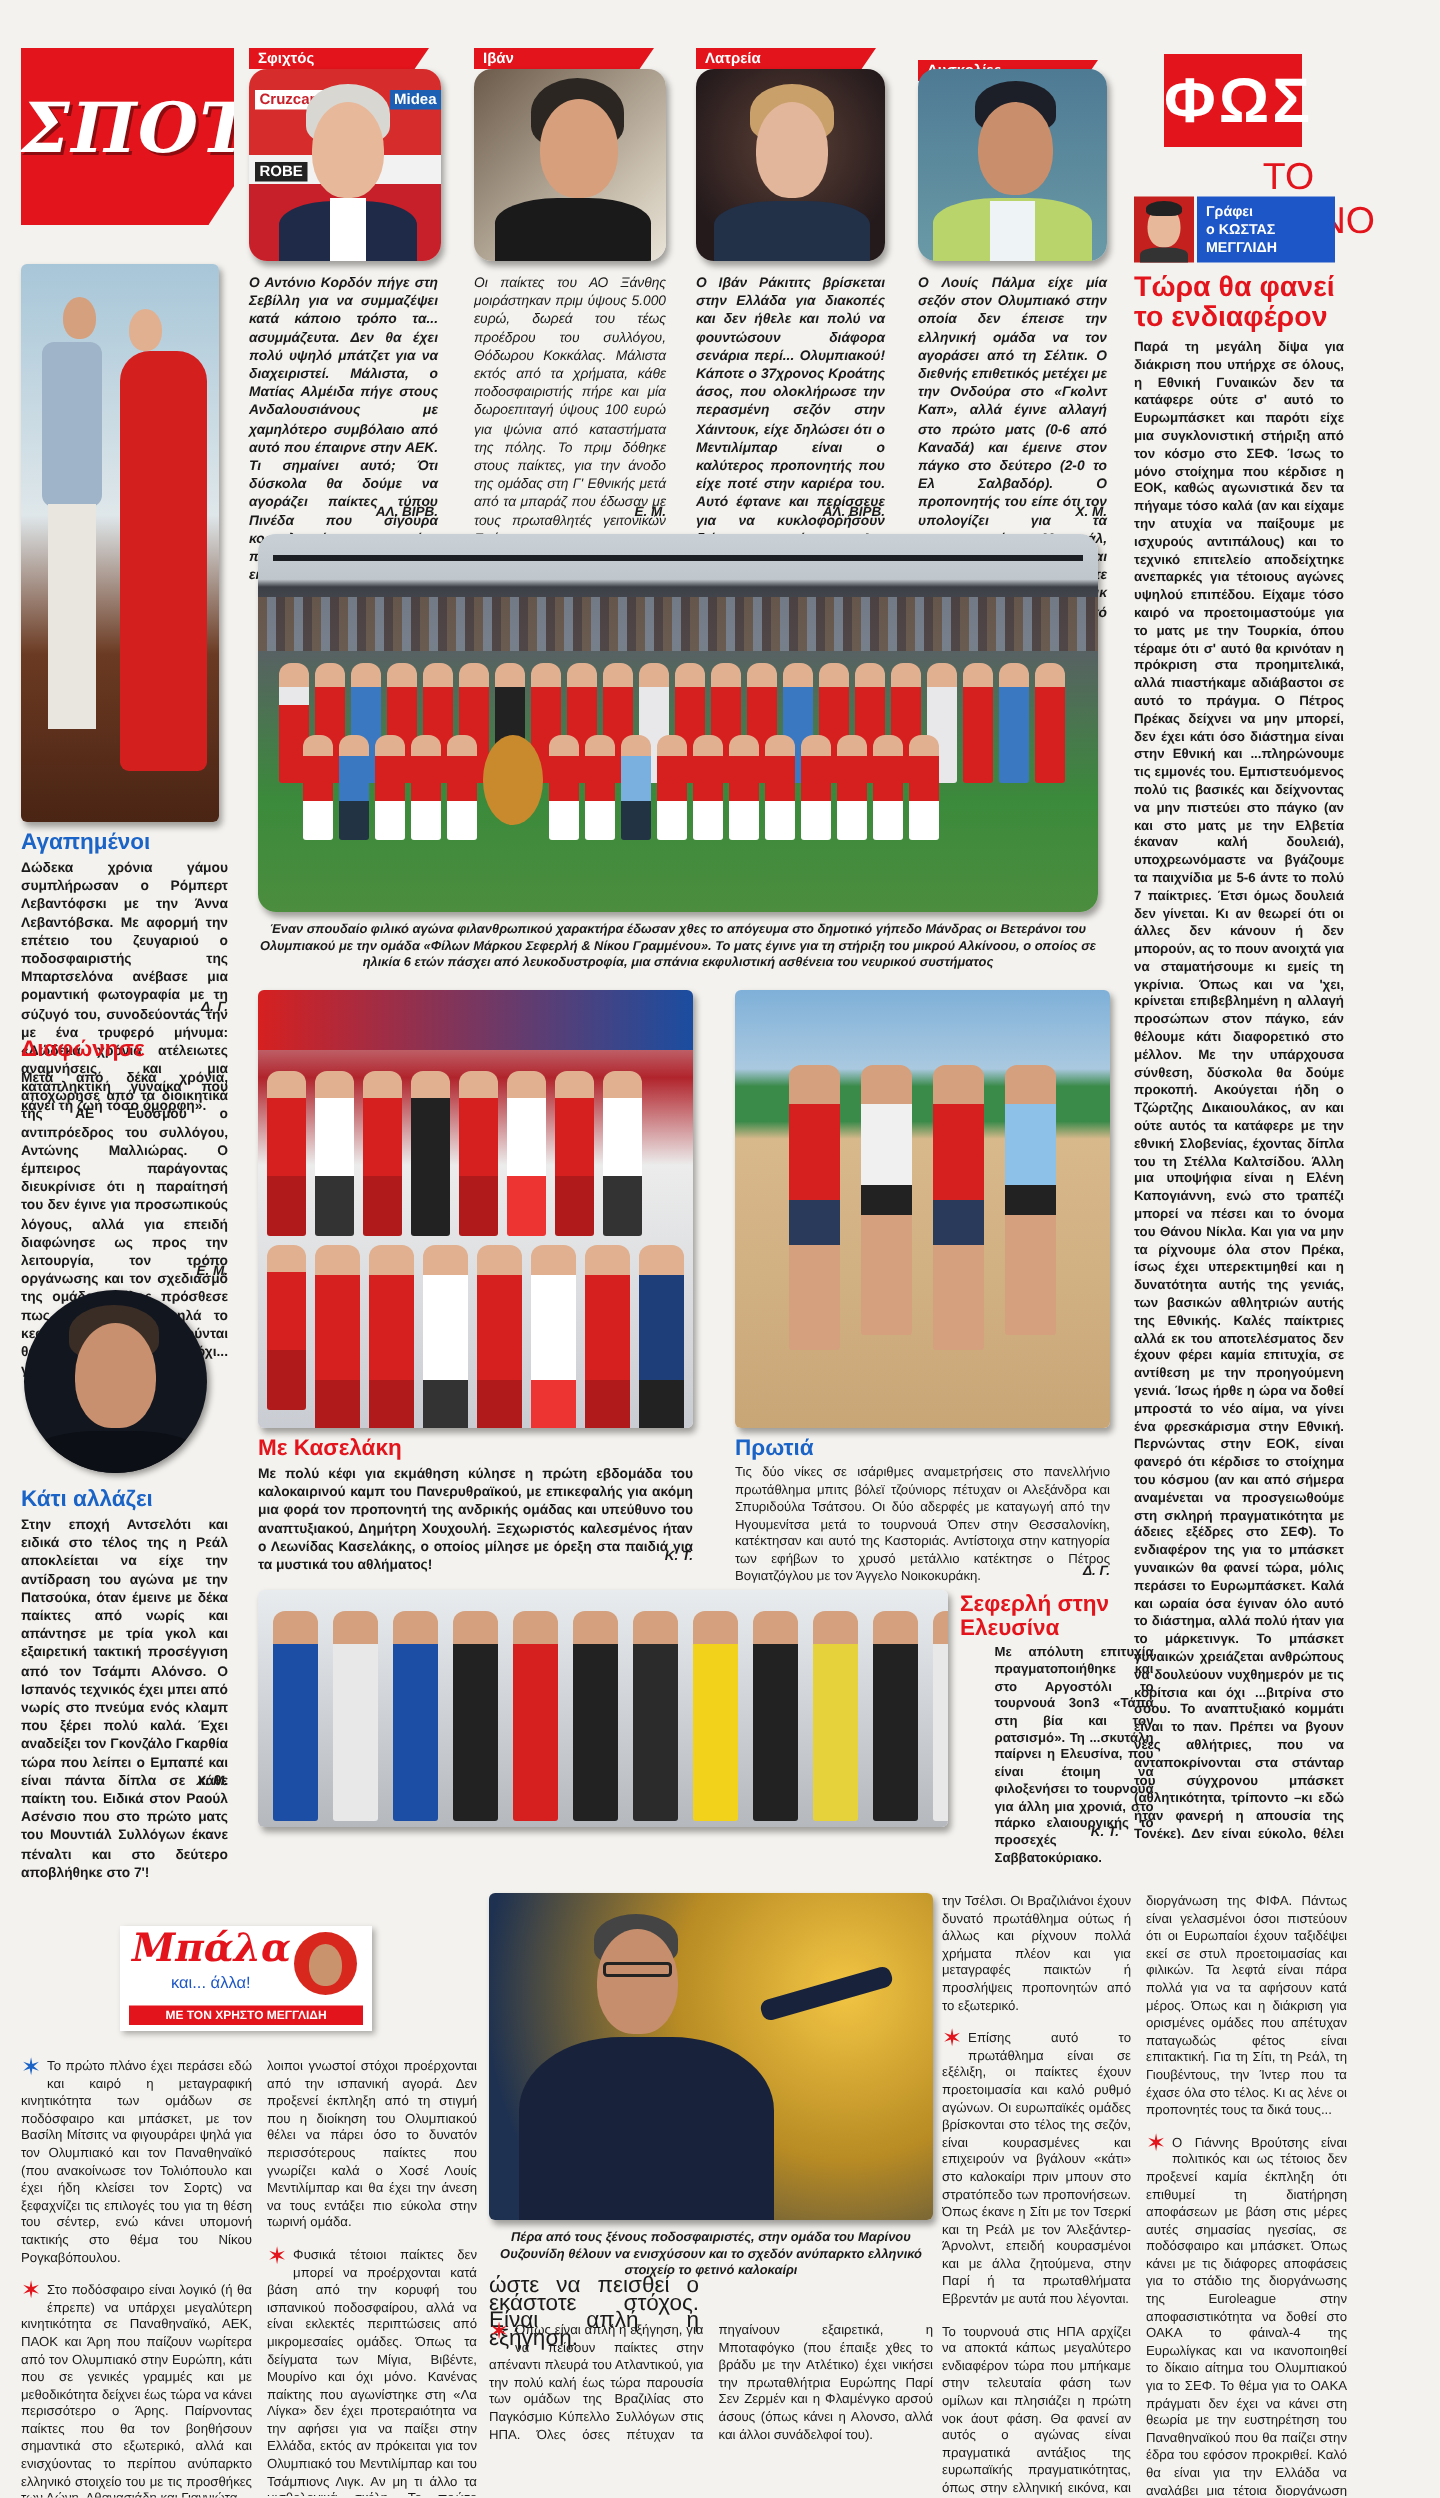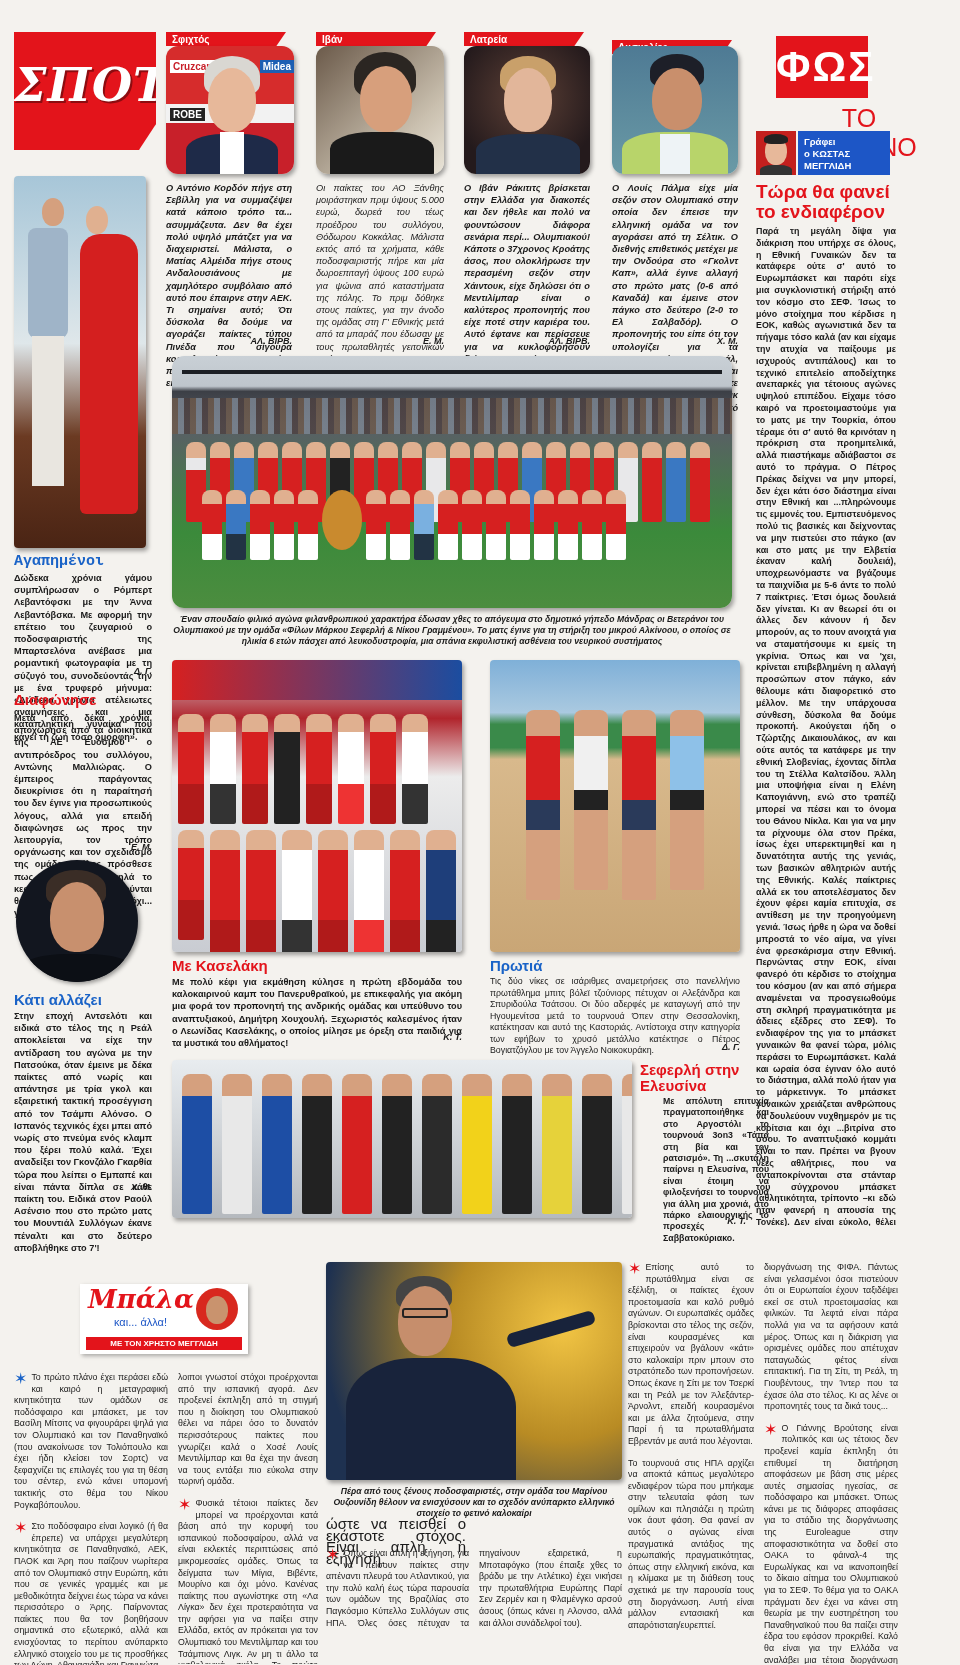--- a/index.html
+++ b/index.html
@@ -87,21 +87,21 @@
 <div class="abs" style="left:756px;top:182px;width:140px;color:#e3141b;font-size:19px;font-weight:bold;line-height:20px;">Τώρα θα φανεί το ενδιαφέρον</div>
 <div class="abs txt" style="left:756px;top:226px;width:140px;height:1000px;overflow:hidden;font-size:8.9px;line-height:11.8px;font-weight:bold;">Παρά τη μεγάλη δίψα για διάκριση που υπήρχε σε όλους, η Εθνική Γυναικών δεν τα κατάφερε ούτε σ' αυτό το Ευρωμπάσκετ και παρότι είχε μια συγκλονιστική στήριξη από τον κόσμο στο ΣΕΦ. Ίσως το μόνο στοίχημα που κέρδισε η ΕΟΚ, καθώς αγωνιστικά δεν τα πήγαμε τόσο καλά (αν και είχαμε την ατυχία να παίξουμε με ισχυρούς αντιπάλους) και το τεχνικό επιτελείο αποδείχτηκε ανεπαρκές για τέτοιους αγώνες υψηλού επιπέδου. Είχαμε τόσο καιρό να προετοιμαστούμε για το ματς με την Τουρκία, όπου τέραμε ότι σ' αυτό θα κρινόταν η πρόκριση στα προημιτελικά, αλλά πιαστήκαμε αδιάβαστοι σε αυτό το πράγμα. Ο Πέτρος Πρέκας δείχνει να μην μπορεί, δεν έχει κάτι όσο διάστημα είναι στην Εθνική και ...πληρώνουμε τις εμμονές του. Εμπιστευόμενος πολύ τις βασικές και δείχνοντας να μην πιστεύει στο πάγκο (αν και στο ματς με την Ελβετία έκαναν καλή δουλειά), υποχρεωνόμαστε να βγάζουμε τα παιχνίδια με 5-6 άντε το πολύ 7 παίκτριες. Έτσι όμως δουλειά δεν γίνεται. Κι αν θεωρεί ότι οι άλλες δεν κάνουν ή δεν μπορούν, ας το πουν ανοιχτά για να σταματήσουμε κι εμείς τη γκρίνια. Όπως και να 'χει, κρίνεται επιβεβλημένη η αλλαγή προσώπων στον πάγκο, εάν θέλουμε κάτι διαφορετικό στο μέλλον. Με την υπάρχουσα σύνθεση, δύσκολα θα δούμε προκοπή. Ακούγεται ήδη ο Τζώρτζης Δικαιουλάκος, αν και ούτε αυτός τα κατάφερε με την εθνική Σλοβενίας, έχοντας δίπλα του τη Στέλλα Καλτσίδου. Άλλη μια υποψήφια είναι η Ελένη Καπογιάννη, ενώ στο τραπέζι μπορεί να πέσει και το όνομα του Θάνου Νίκλα. Και για να μην τα ρίχνουμε όλα στον Πρέκα, ίσως έχει υπερεκτιμηθεί και η δυνατότητα αυτής της γενιάς, των βασικών αθλητριών αυτής της Εθνικής. Καλές παίκτριες αλλά εκ του αποτελέσματος δεν έχουν φέρει καμία επιτυχία, σε αντίθεση με την προηγούμενη γενιά. Ίσως ήρθε η ώρα να δοθεί μπροστά το νέο αίμα, να γίνει ένα φρεσκάρισμα στην Εθνική. Περνώντας στην ΕΟΚ, είναι φανερό ότι κέρδισε το στοίχημα του κόσμου (αν και από σήμερα αναμένεται να προσγειωθούμε στη σκληρή πραγματικότητα με άδειες εξέδρες στο ΣΕΦ). Το ενδιαφέρον της για το μπάσκετ γυναικών θα φανεί τώρα, μόλις περάσει το Ευρωμπάσκετ. Καλά και ωραία όσα έγιναν όλο αυτό το διάστημα, αλλά πολύ ήταν για το μάρκετινγκ. Το μπάσκετ γυναικών χρειάζεται ανθρώπους να δουλεύουν νυχθημερόν με τις κορίτσια και όχι ...βιτρίνα στο σόου. Το αναπτυξιακό κομμάτι είναι το παν. Πρέπει να βγουν νέες αθλήτριες, που να ανταποκρίνονται στα στάνταρ του σύγχρονου μπάσκετ (αθλητικότητα, τρίποντο –κι εδώ ήταν φανερή η απουσία της Τονέκε). Δεν είναι εύκολο, θέλει πολλή δουλειά. Και τους κατάλληλους ανθρώπους. Δεν ξέρουμε γιατί δεν αξιοποιούνται αθλήτριες του παρελθόντος, όπως οι μεγάλες Εβίνα Μάλτση και Αναστασία Κωστάκη. Μεγάλο κομμάτι όλο αυτό. Η ομάδα δεν έχει για να βγάζουν ...φωτογραφίες με την Εθνική. Ούτε να στέλνουν το μήνυμα πως σχεδόν από όραμα μπορεί να γίνει κάτι, αρκεί να το θέλει πραγματικά η Ομοσπονδία. Θα φανεί στην πορεία. Δεν είμαστε και τόσο αισιόδοξοι, όλα ελπίζουμε. Κλείνοντας, κι επειδή μας είχαν χαρακτηρίσει «κακούς», δεν είδαμε τελικά κάποια απότι αποτέλεσμα με τη νατουραλιζέ. Απλά υποκύψαμε κι εμείς στη χάρη. Και ...μεγαλώσαμε την Ελληνίδα αθλήτρια. Και για την ιστορία, οι περισσότερες ομάδες των προημιτελικών δεν έχουν κάποια Αμερικανίδα στη σύνθεση τους και βασίζονται αποκλειστικά σε γηγενείς αθλήτριες. Εάν αυτό λέει κάτι... Στο Ευρωμπάσκετ αυτό κάθηκε μια μεγάλη ευκαιρία, που ίσως να μην την ξαναβρούμε στο μέλλον. Εν κατακλείδι, δεν πειράζει. Μακάρι τουλάχιστον η διοργάνωση αυτή να φέρει νέα κορίτσια στο άθλημα.</div>
 
 <div class="abs photo" style="left:14px;top:176px;width:132px;height:372px;border-radius:4px;background:linear-gradient(180deg,#a7c6d8 0%,#dfe7ea 45%,#6b3a22 70%,#4a2414 100%);">
   <div class="face" style="left:28px;top:22px;width:22px;height:28px;background:#d5a07e;"></div>
   <div style="position:absolute;left:14px;top:52px;width:40px;height:110px;background:#9fb4c8;border-radius:8px;"></div>
   <div style="position:absolute;left:18px;top:160px;width:32px;height:150px;background:#e9e6e0;"></div>
   <div class="face" style="left:72px;top:30px;width:22px;height:28px;background:#e0b090;"></div>
   <div style="position:absolute;left:66px;top:58px;width:58px;height:280px;background:#d41f1f;border-radius:20px 20px 6px 6px;"></div>
 </div>
-<div class="abs h-blue" style="left:14px;top:554px;width:140px;font-family:Liberation Mono, monospace;">Αγαπημένοι</div>
+<div class="abs h-blue" style="left:14px;top:554px;width:140px;">Αγαπημένοι</div>
 <div class="abs txt" style="left:14px;top:572px;width:138px;font-weight:bold;">Δώδεκα χρόνια γάμου συμπλήρωσαν ο Ρόμπερτ Λεβαντόφσκι με την Άννα Λεβαντόβσκα. Με αφορμή την επέτειο του ζευγαριού ο ποδοσφαιριστής της Μπαρτσελόνα ανέβασε μια ρομαντική φωτογραφία με τη σύζυγό του, συνοδεύοντάς την με ένα τρυφερό μήνυμα: «Δώδεκα χρόνια ατέλειωτες αναμνήσεις και μια καταπληκτική γυναίκα που κάνει τη ζωή τόσο όμορφη».</div>
 <div class="abs sig" style="left:14px;top:660px;width:138px;">Δ. Γ.</div>
 
 <div class="abs h-red" style="left:14px;top:692px;width:140px;">Διαφώνησε</div>
 <div class="abs txt" style="left:14px;top:712px;width:138px;font-weight:bold;">Μετά από δέκα χρόνια, αποχώρησε από τα διοικητικά της ΑΕ Ευόσμου ο αντιπρόεδρος του συλλόγου, Αντώνης Μαλλιώρας. Ο έμπειρος παράγοντας διευκρίνισε ότι η παραίτησή του δεν έγινε για προσωπικούς λόγους, αλλά για επειδή διαφώνησε ως προς την λειτουργία, τον τρόπο οργάνωσης και τον σχεδιασμό της ομάδας. Τέλος πρόσθεσε πως αποχωρεί με ψηλά το κεφάλι και όσοι τον θυμούνται θα είναι γελαστοί και όχι... γελασμένοι.</div>
 <div class="abs sig" style="left:14px;top:836px;width:138px;">Ε. Μ.</div>
 
 <div class="abs" style="left:16px;top:860px;width:122px;height:122px;border-radius:50%;background:#12161f;overflow:hidden;box-shadow:2px 2px 4px rgba(0,0,0,.4);">
   <div class="hair" style="left:30px;top:10px;width:60px;height:36px;background:#3a2d26;"></div>
   <div class="face" style="left:34px;top:22px;width:54px;height:70px;background:#c8906e;"></div>
@@ -245,20 +245,21 @@
   <p><span>λοιποι γνωστοί στόχοι προέρχονται από την ισπανική αγορά. Δεν προξενεί έκπληξη από τη στιγμή που η διοίκηση του Ολυμπιακού θέλει να πάρει όσο το δυνατόν περισσότερους παίκτες που γνωρίζει καλά ο Χοσέ Λουίς Μεντιλίμπαρ και θα έχει την άνεση να τους εντάξει πιο εύκολα στην τωρινή ομάδα.</span></p>
   <p><span class="star red">✶</span><span>Φυσικά τέτοιοι παίκτες δεν μπορεί να προέρχονται κατά βάση από την κορυφή του ισπανικού ποδοσφαίρου, αλλά να είναι εκλεκτές περιπτώσεις από μικρομεσαίες ομάδες. Όπως τα δείγματα των Μίγια, Βιβέντε, Μουρίνο και όχι μόνο. Κανένας παίκτης που αγωνίστηκε στη «Λα Λίγκα» δεν έχει προτεραιότητα να την αφήσει για να παίξει στην Ελλάδα, εκτός αν πρόκειται για τον Ολυμπιακό του Μεντιλίμπαρ και του Τσάμπιονς Λιγκ. Αν μη τι άλλο τα μισθολογικά σκέλη. Το πρώτο πρόβλημα για τέτοιους παίκτες χρειάζονται και οι υπερβάσεις στο οικονομικό και η δυναμική παρέμβαση από την πλευρά του προπονητή και των συνεργατών του</span></p>
 </div>
 
 <div class="abs txt" style="left:326px;top:1518px;width:140px;font-size:15px;line-height:11.6px;">ώστε να πεισθεί ο εκάστοτε στόχος. Είναι απλή η εξήγηση.</div>
 <div class="abs txt col" style="left:326px;top:1548px;width:296px;height:116px;overflow:hidden;font-size:8.8px;line-height:11.6px;column-count:2;column-gap:10px;">
   <p><span class="star red">✶</span><span>Όπως είναι απλή η εξήγηση, για να πείσουν παίκτες στην απέναντι πλευρά του Ατλαντικού, για την πολύ καλή έως τώρα παρουσία των ομάδων της Βραζιλίας στο Παγκόσμιο Κύπελλο Συλλόγων στις ΗΠΑ. Όλες όσες πέτυχαν τα πηγαίνουν εξαιρετικά, η Μποταφόγκο (που έπαιξε χθες το βράδυ με την Ατλέτικο) έχει νικήσει την πρωταθλήτρια Ευρώπης Παρί Σεν Ζερμέν και η Φλαμένγκο αρσού άσους (όπως κάνει η Αλονσο, αλλά και άλλοι συνάδελφοί του).</span></p>
 </div>
 
 <div class="abs txt col" style="left:628px;top:1262px;width:126px;height:402px;overflow:hidden;font-size:8.8px;line-height:11.6px;">
+  <p><span>την Τσέλσι. Οι Βραζιλιάνοι έχουν δυνατό πρωτάθλημα ούτως ή άλλως και ρίχνουν πολλά χρήματα πλέον και για μεταγραφές παικτών ή προσλήψεις προπονητών από το εξωτερικό.</span></p>
   <p><span class="star red">✶</span><span>Επίσης αυτό το πρωτάθλημα είναι σε εξέλιξη, οι παίκτες έχουν προετοιμασία και καλό ρυθμό αγώνων. Οι ευρωπαϊκές ομάδες βρίσκονται στο τέλος της σεζόν, είναι κουρασμένες και επιχειρούν να βγάλουν «κάτι» στο καλοκαίρι πριν μπουν στο στρατόπεδο των προπονήσεων. Όπως έκανε η Σίτι με τον Τσερκί και τη Ρεάλ με τον Άλεξάντερ-Άρνολντ, επειδή κουρασμένοι και με άλλα ζητούμενα, στην Παρί ή τα πρωταθλήματα Εβρεντάν με αυτά που λέγονται.</span></p>
   <p><span>Το τουρνουά στις ΗΠΑ αρχίζει να αποκτά κάπως μεγαλύτερο ενδιαφέρον τώρα που μπήκαμε στην τελευταία φάση των ομίλων και πλησιάζει η πρώτη νοκ άουτ φάση. Θα φανεί αν αυτός ο αγώνας είναι πραγματικά αντάξιος της ευρωπαϊκής πραγματικότητας, όπως στην ελληνική εικόνα, και η κλίμακα με τη διάθεση τους σχετικά με την παρουσία τους στη διοργάνωση. Αυτή είναι μάλλον εντασιακή και απαρότισταη/ευρεπτεί.</span></p>
 </div>
 
 <div class="abs txt col" style="left:764px;top:1262px;width:134px;height:402px;overflow:hidden;font-size:8.8px;line-height:11.6px;">
   <p><span>διοργάνωση της ΦΙΦΑ. Πάντως είναι γελασμένοι όσοι πιστεύουν ότι οι Ευρωπαίοι έχουν ταξιδέψει εκεί σε στυλ προετοιμασίας και φιλικών. Τα λεφτά είναι πάρα πολλά για να τα αφήσουν κατά μέρος. Όπως και η διάκριση για ορισμένες ομάδες που απέτυχαν παταγωδώς φέτος είναι επιτακτική. Για τη Σίτι, τη Ρεάλ, τη Γιουβέντους, την Ίντερ που τα έχασε όλα στο τέλος. Κι ας λένε οι προπονητές τους τα δικά τους...</span></p>
   <p><span class="star red">✶</span><span>Ο Γιάννης Βρούτσης είναι πολιτικός και ως τέτοιος δεν προξενεί καμία έκπληξη ότι επιθυμεί τη διατήρηση αποφάσεων με βάση στις μέρες αυτές σημασίας ηγεσίας, σε ποδόσφαιρο και μπάσκετ. Όπως κάνει με τις διάφορες αποφάσεις για το στάδιο της διοργάνωσης της Euroleague στην αποφασιστικότητα να δοθεί στο ΟΑΚΑ το φάιναλ-4 της Ευρωλίγκας και να ικανοποιηθεί το δίκαιο αίτημα του Ολυμπιακού για το ΣΕΦ. Το θέμα για το ΟΑΚΑ πράγματι δεν έχει να κάνει στη θεωρία με την ευστηρέτηση του Παναθηναϊκού που θα παίζει στην έδρα του εφόσον προκριθεί. Καλό θα είναι για την Ελλάδα να αναλάβει μια τέτοια διοργάνωση εάν μπορέσει, παρόλο που το Βελιγράδι έχει τον πρώτο λόγο από τα περσινά. Όταν είχε το φάιναλ-4 και... ξαφνικά αυτό πήγε στο Άμπου Ντάμπι.</span></p>
 
 </div>
 

